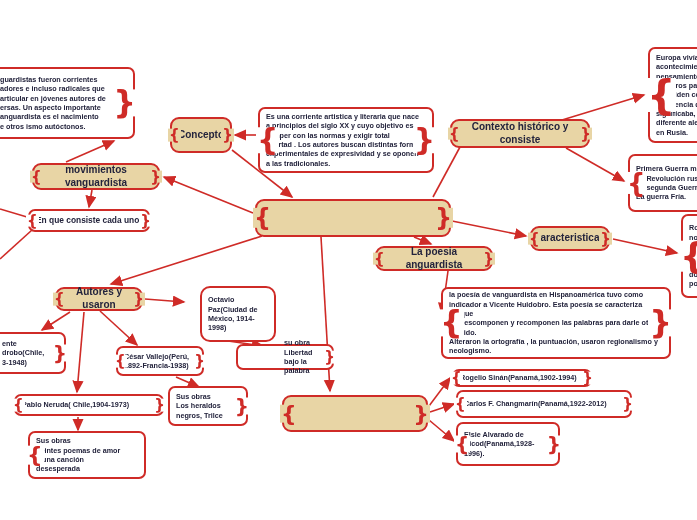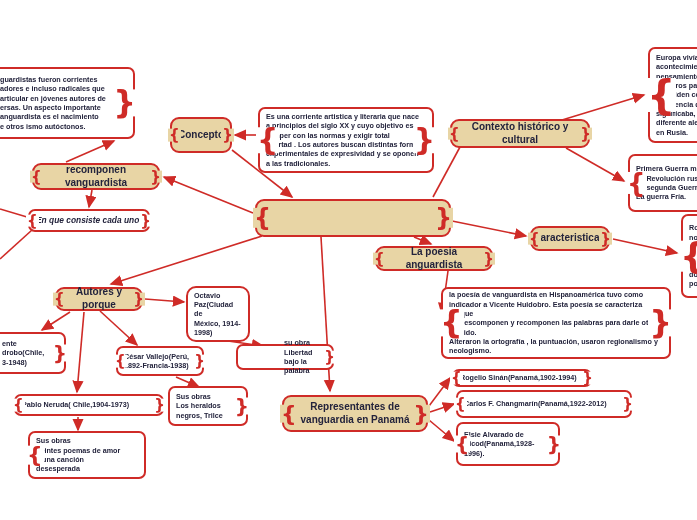--- a/index.html
+++ b/index.html
@@ -22,21 +22,21 @@
     display:flex;align-items:center;justify-content:center;text-align:center;
   }
   .white{
     background:#fff;border-radius:7px;
     display:flex;align-items:center;
   }
   .lbl{white-space:pre-line;line-height:1.27;display:block;padding:2px 6px;}
   .tan .lbl{font-size:10px;}
   .white .lbl{font-size:7.2px;line-height:1.3;}
   .f11 .lbl{font-size:11px;}
-  .f8 .lbl{font-size:8.4px;font-style:italic;}
+  .f8 .lbl{font-size:8.4px;}
   .br{
     position:absolute;top:50%;transform:translateY(-50%);
     font-weight:700;color:var(--red);line-height:.85;pointer-events:none;
     background:inherit;padding:0 1px;font-size:15px;font-family:"DejaVu Sans",sans-serif;
   }
   .br.l{left:-4px;}
   .br.r{right:-4px;}
 </style>
 </head>
 <body>
@@ -96,21 +96,21 @@
 a principios del siglo XX y cuyo objetivo es
 romper  con las normas  y  exigir total
 libertad . Los autores buscan distintas formas
 experimentales  de expresividad  y se oponen
 a las  tradicionales.</span>
     <span class="br r" style="font-size:30px">}</span>
   </div>
 
   <div class="node tan" style="left:450px;top:119px;width:140px;height:29px;">
     <span class="br l">{</span>
-    <span class="lbl">Contexto histórico y cultural</span>
+    <span class="lbl">Contexto histórico y consiste</span>
     <span class="br r">}</span>
   </div>
 
   <div class="node white" style="left:648px;top:47px;width:110px;height:96px;">
     <span class="br l" style="font-size:40px">{</span>
     <span class="lbl">Europa vivía u
 acontecimiento
 pensamiento y
 primeros pasos
 coinciden con
@@ -158,21 +158,21 @@
 porque
 Se descomponen y recomponen las palabras para darle otro
 sentido.
 Alteraron la ortografía , la puntuación, usaron regionalismo y
 neologismo.</span>
     <span class="br r" style="font-size:32px">}</span>
   </div>
 
   <div class="node tan" style="left:32px;top:163px;width:128px;height:27px;">
     <span class="br l">{</span>
-    <span class="lbl">recomponen vanguardista</span>
+    <span class="lbl">movimientos vanguardista</span>
     <span class="br r">}</span>
   </div>
 
   <div class="node white" style="left:-8px;top:67px;width:143px;height:72px;">
     <span class="lbl">guardistas fueron corrientes
 adores e incluso radicales que
 articular en jóvenes autores de
 ersas. Un aspecto importante
 anguardista es el nacimiento
 e otros ismo autóctonos.</span>
@@ -180,25 +180,25 @@
   </div>
 
   <div class="node white f8" style="left:28px;top:209px;width:122px;height:23px;">
     <span class="br l">{</span>
     <span class="lbl">En que consiste cada uno</span>
     <span class="br r">}</span>
   </div>
 
   <div class="node tan" style="left:55px;top:287px;width:88px;height:24px;">
     <span class="br l">{</span>
-    <span class="lbl">Autores y porque</span>
-    <span class="br r">}</span>
-  </div>
-
-  <div class="node white" style="left:186px;top:286px;width:64px;height:56px;border-radius:10px;">
+    <span class="lbl">Autores y usaron</span>
+    <span class="br r">}</span>
+  </div>
+
+  <div class="node white" style="left:200px;top:286px;width:76px;height:56px;border-radius:10px;">
     <span class="lbl">Octavio
 Paz(Ciudad de
 México, 1914-
 1998)</span>
   </div>
 
   <div class="node white" style="left:-6px;top:332px;width:72px;height:42px;">
     <span class="lbl">ente
 drobo(Chile,
 3-1948)</span>
@@ -234,22 +234,20 @@
   <div class="node white" style="left:28px;top:431px;width:118px;height:48px;">
     <span class="br l" style="font-size:22px">{</span>
     <span class="lbl">Sus obras
 Veintes poemas de amor
 y una canción
 desesperada</span>
   </div>
 
   <div class="node tan" style="left:282px;top:395px;width:146px;height:37px;">
     <span class="br l" style="font-size:22px">{</span>
-    <span class="lbl">Representantes de
-vanguardia en Panamá</span>
     <span class="br r" style="font-size:22px">}</span>
   </div>
 
   <div class="node white" style="left:452px;top:369px;width:140px;height:18px;">
     <span class="br l">{</span>
     <span class="lbl">Rogelio Sinán(Panamá,1902-1994)</span>
     <span class="br r">}</span>
   </div>
 
   <div class="node white" style="left:456px;top:390px;width:176px;height:28px;">

